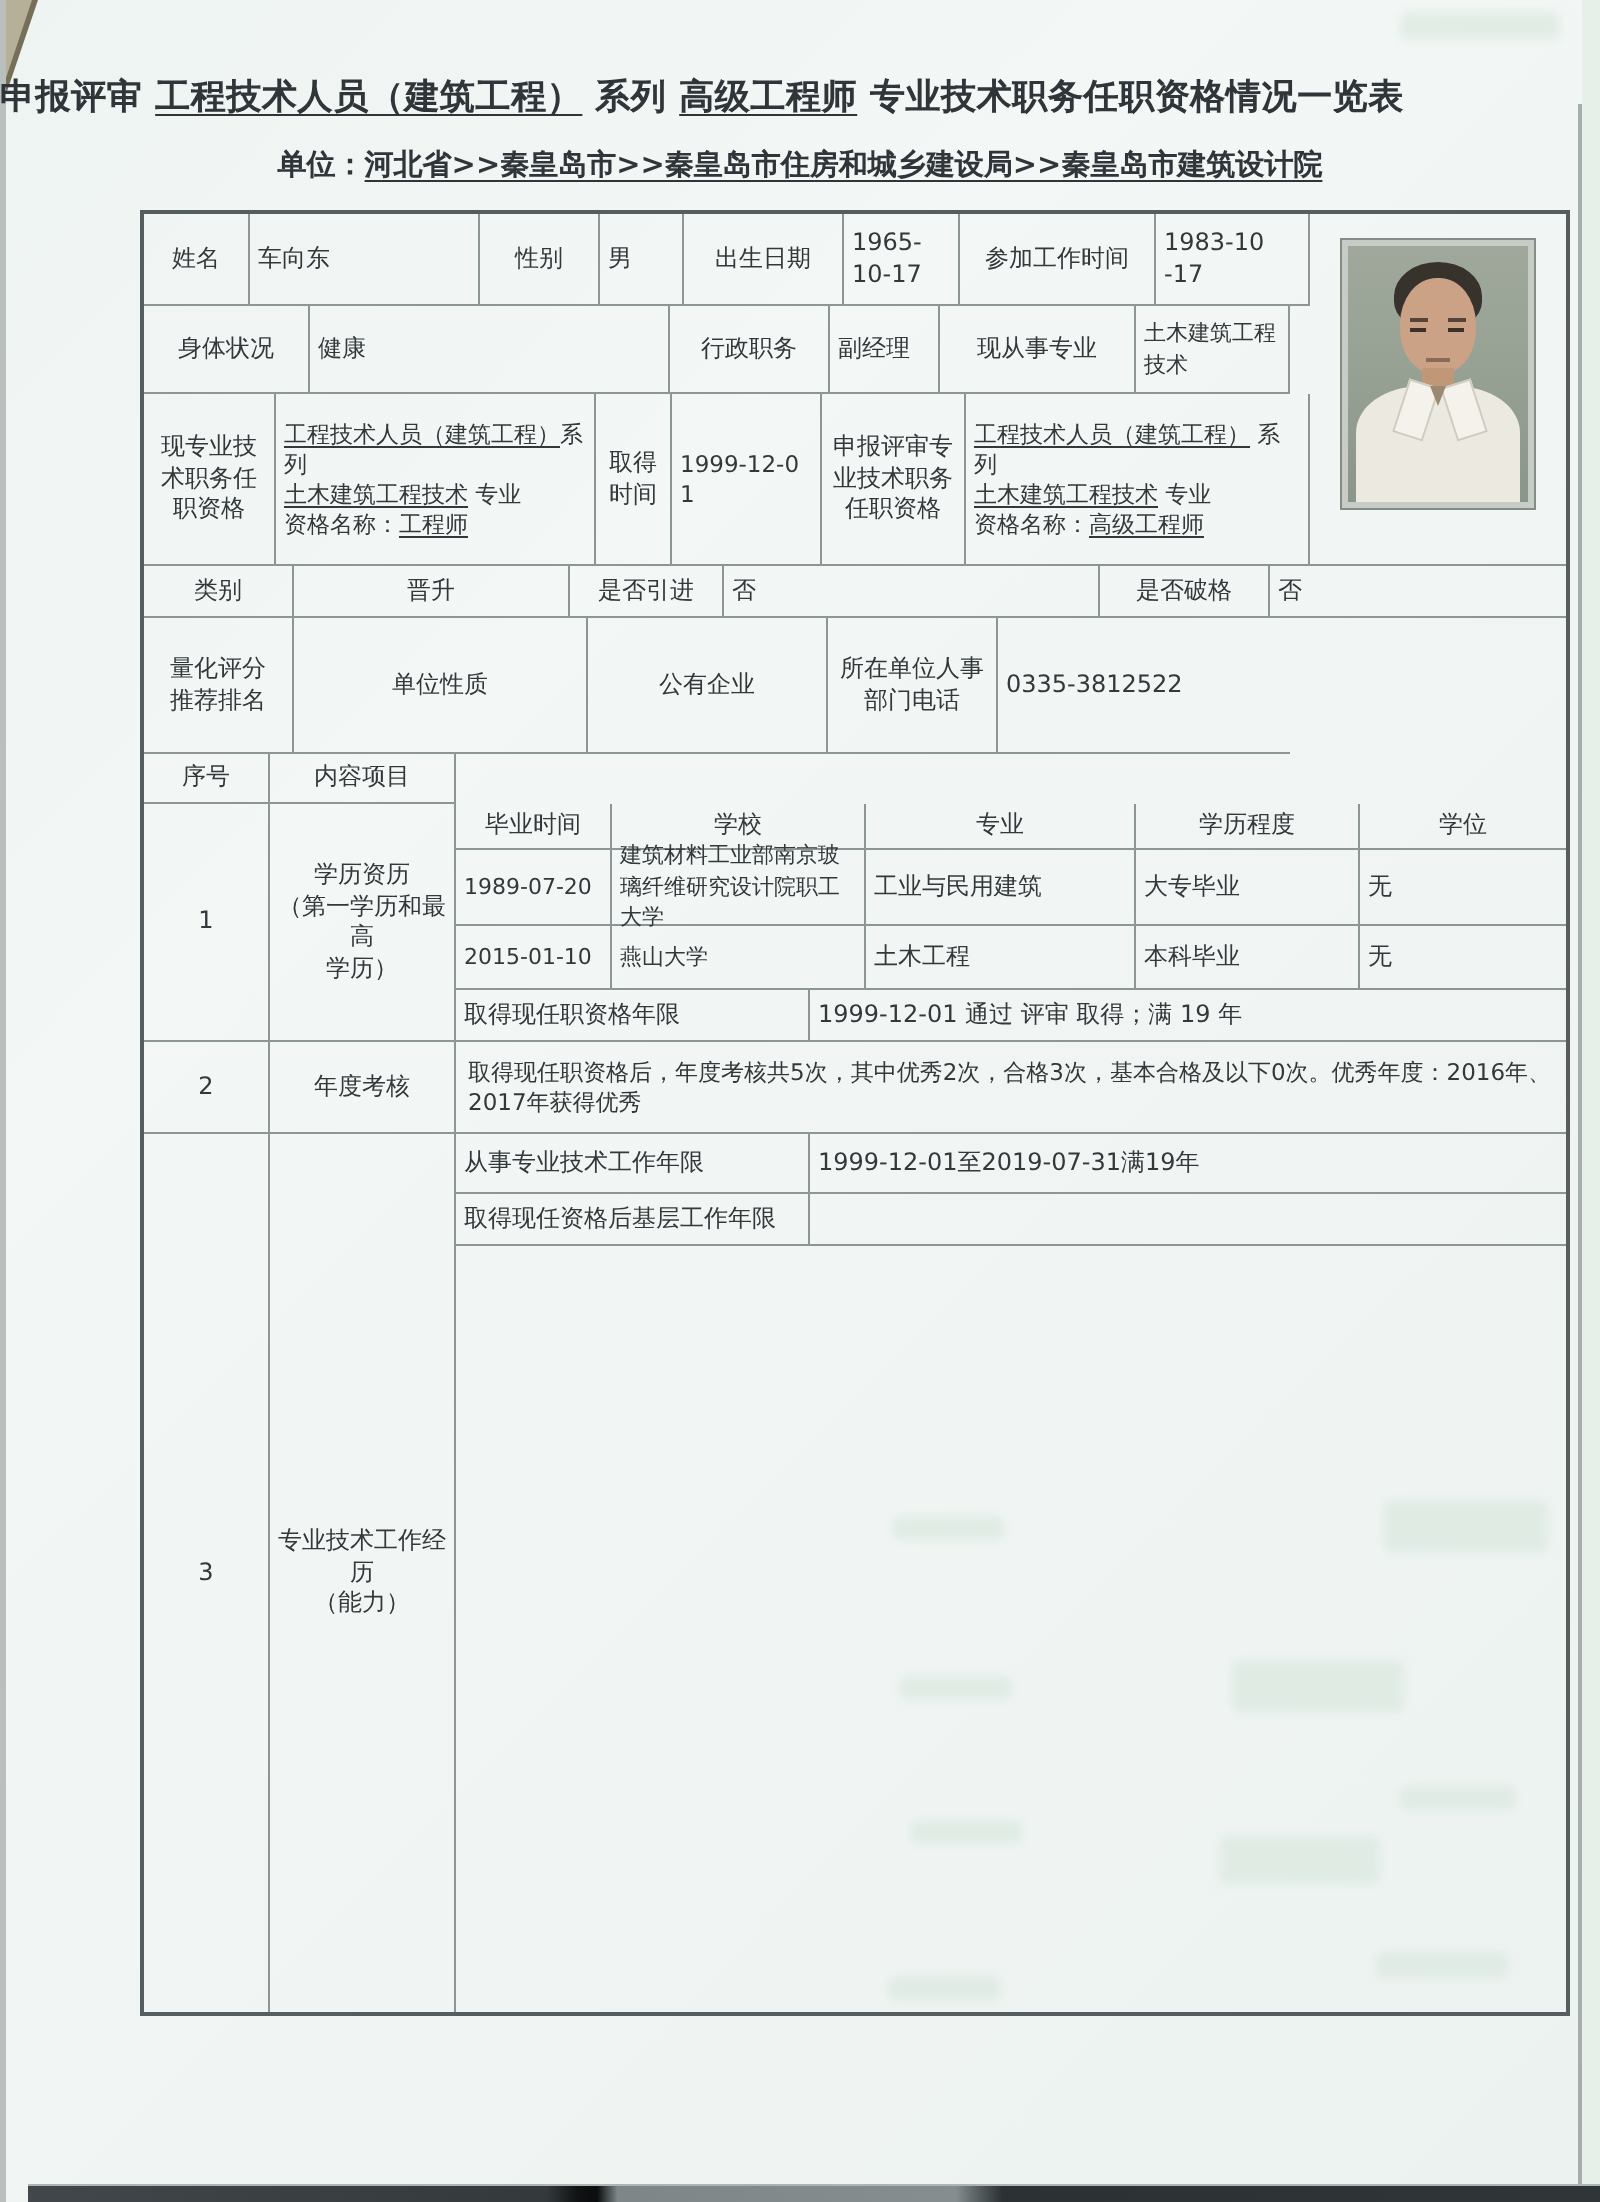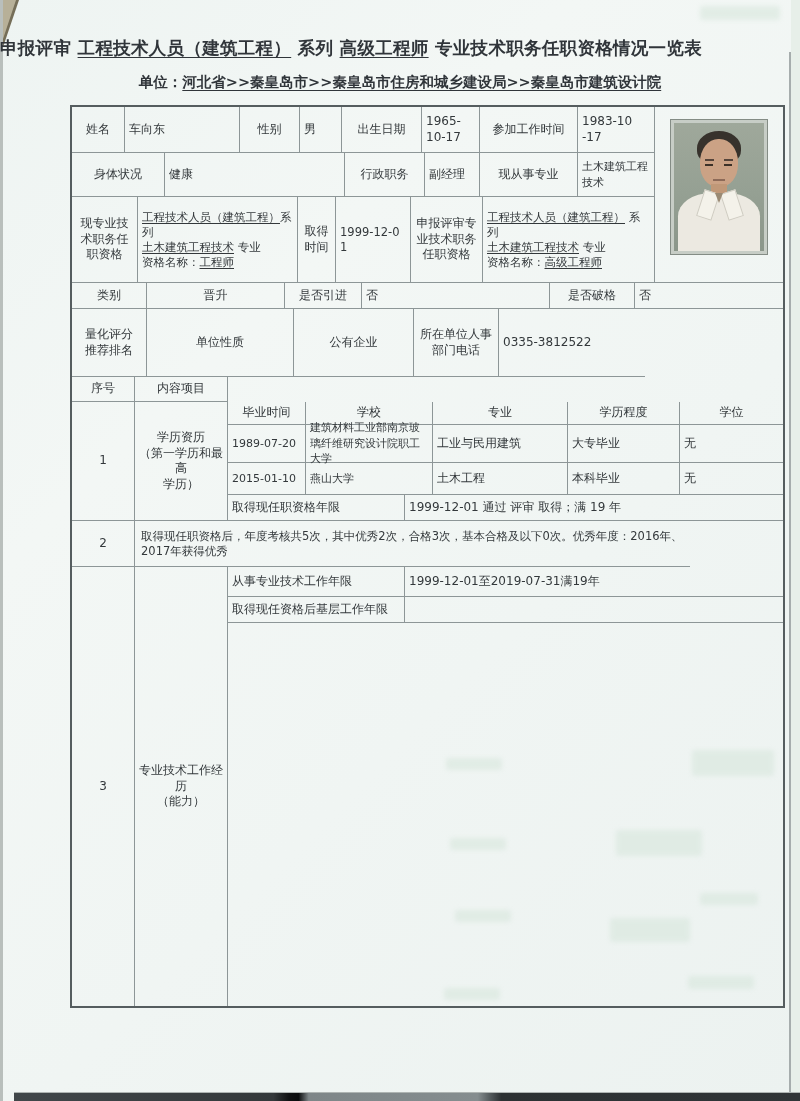--- a/index.html
+++ b/index.html
@@ -78,21 +78,21 @@
       <div class="c left" style="width:115px">车向东</div>
       <div class="c" style="width:60px">性别</div>
       <div class="c left" style="width:42px">男</div>
       <div class="c" style="width:80px">出生日期</div>
       <div class="c left wrapdate" style="width:58px">1965-10-17</div>
       <div class="c" style="width:98px">参加工作时间</div>
       <div class="c left wrapdate" style="width:77px">1983-10-17</div>
     </div>
 
     <div class="r" style="height:44px">
-      <div class="c" style="width:93px">身体状况</div>
+      <div class="c" style="width:83px">身体状况</div>
       <div class="c left" style="width:180px">健康</div>
       <div class="c" style="width:80px">行政职务</div>
       <div class="c left" style="width:55px">副经理</div>
       <div class="c" style="width:98px">现从事专业</div>
       <div class="c left small" style="width:77px">土木建筑工程技术</div>
     </div>
 
     <div class="r" style="height:86px">
       <div class="c" style="width:66px">现专业技术职务任职资格</div>
       <div class="c left f115" style="width:160px">
@@ -185,20 +185,21 @@
         </div>
         <div class="r" style="height:26px">
           <div class="c left" style="width:177px">取得现任职资格年限</div>
           <div class="c left nr" style="width:378px">1999-12-01 通过 评审 取得；满 19 年</div>
         </div>
       </div>
     </div>
 
     <div class="r" style="height:46px">
       <div class="c" style="width:63px">2</div>
+      <div class="c" style="width:93px">年度考核</div>
       <div class="c left nr f115" style="width:555px;padding:4px 6px">取得现任职资格后，年度考核共5次，其中优秀2次，合格3次，基本合格及以下0次。优秀年度：2016年、2017年获得优秀</div>
     </div>
 
     <div class="r" style="height:439px">
       <div class="c nb" style="width:63px">3</div>
       <div class="c nb" style="width:93px">
         <span><span>专业技术工作经历</span><br><span>（能力）</span></span>
       </div>
       <div class="sub" style="width:555px">
         <div class="r" style="height:30px">

